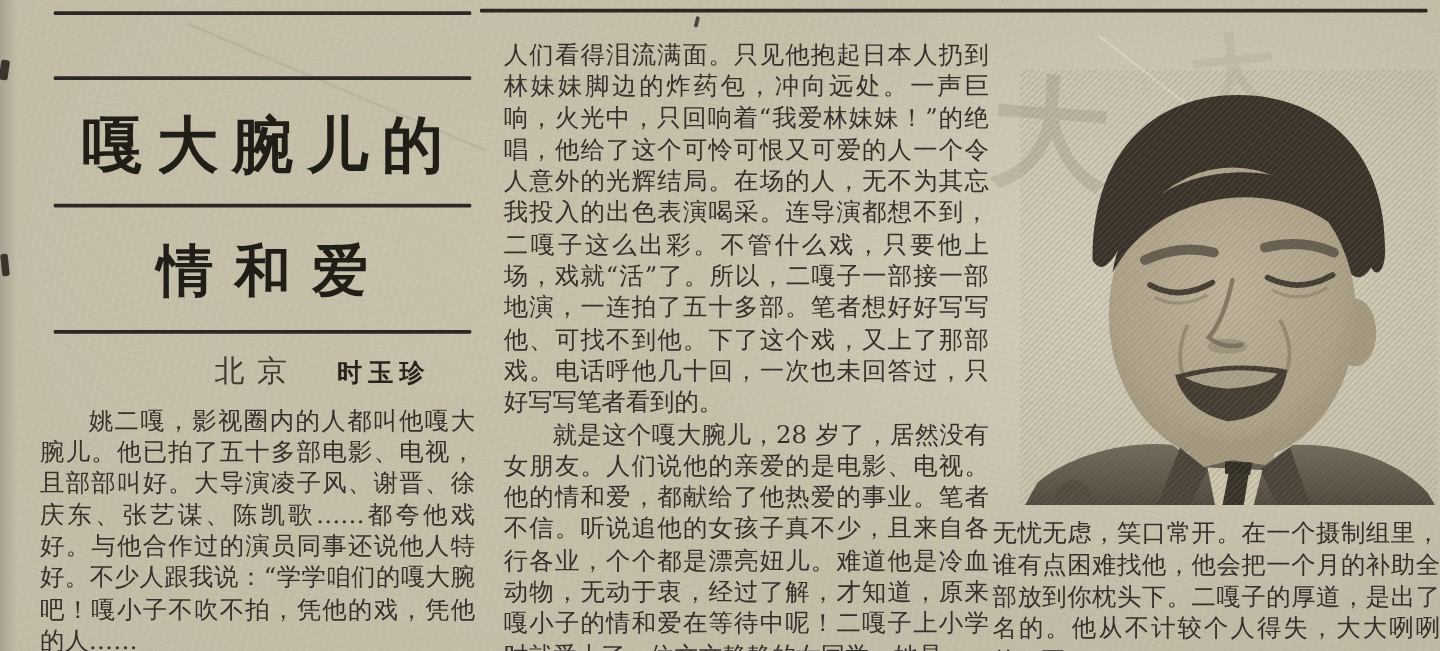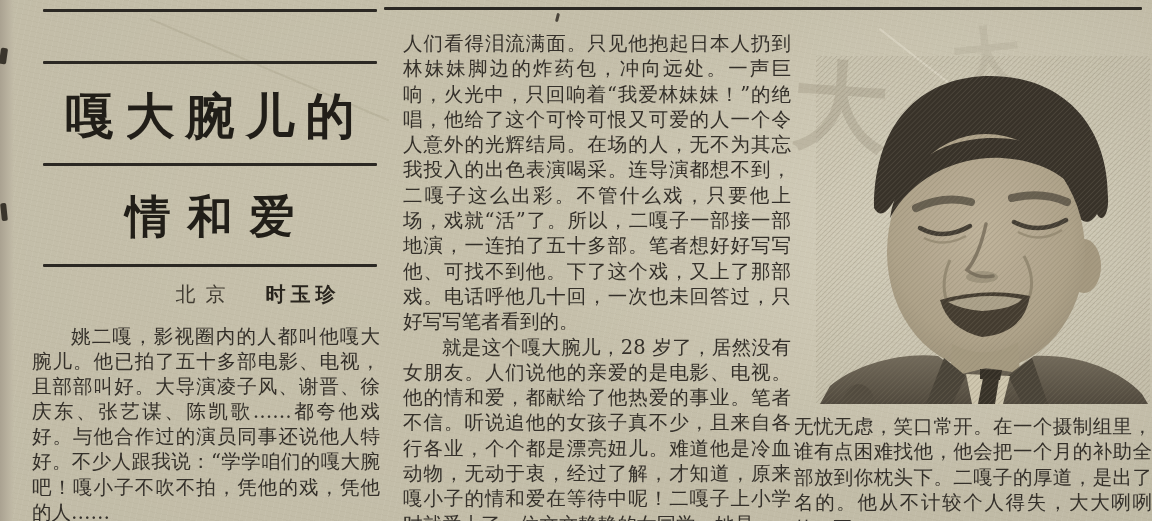--- a/index.html
+++ b/index.html
@@ -33,21 +33,21 @@
   .rule{position:absolute;background:#2b2823;border-radius:1px;}
   .rule-top-left{left:43px;top:9px;width:334px;height:3px;}
   .rule-top-right{left:384px;top:7px;width:758px;height:3px;}
   .rule-h2{left:43px;top:61px;width:334px;height:2.5px;}
   .rule-h3{left:43px;top:163px;width:334px;height:2.5px;}
   .rule-h4{left:43px;top:264px;width:334px;height:2.5px;}
   .title-line{position:absolute;left:43px;width:334px;text-align:center;font-weight:700;color:#211e18;white-space:nowrap;}
   .title1{top:84px;font-size:49px;letter-spacing:11px;text-indent:11px;}
   .title2{top:187px;font-size:45px;letter-spacing:17px;text-indent:17px;}
   .byline{position:absolute;left:43px;top:281px;width:334px;display:flex;justify-content:center;align-items:baseline;gap:30px;transform:translateX(48px);}
-  .byline .loc{font-size:20px;letter-spacing:10px;color:#403b31;}
+  .byline .loc{font-size:24px;letter-spacing:10px;color:#403b31;}
   .byline .author{font-size:20px;font-weight:700;letter-spacing:5px;color:#28241d;}
   .col{position:absolute;text-align:justify;word-break:break-all;}
   .col p{margin:0;}
   .col p.indent{text-indent:2em;}
   .col-left{left:32px;top:324px;width:348px;font-size:19.5px;line-height:25.1px;}
   .col-mid{left:403px;top:31px;width:388px;font-size:19.5px;line-height:25.3px;height:500px;}
   .col-right{left:794px;top:414px;width:358px;font-size:19.5px;line-height:25.4px;}
   .ghost{position:absolute;font-weight:700;color:rgba(122,112,90,0.20);pointer-events:none;font-family:"DejaVu Serif","Liberation Serif",serif;}
   .ghost1{left:792px;top:44px;font-size:96px;transform:rotate(4deg);}
   .ghost2{left:952px;top:14px;font-size:70px;color:rgba(122,112,90,0.10);transform:rotate(-6deg);}

